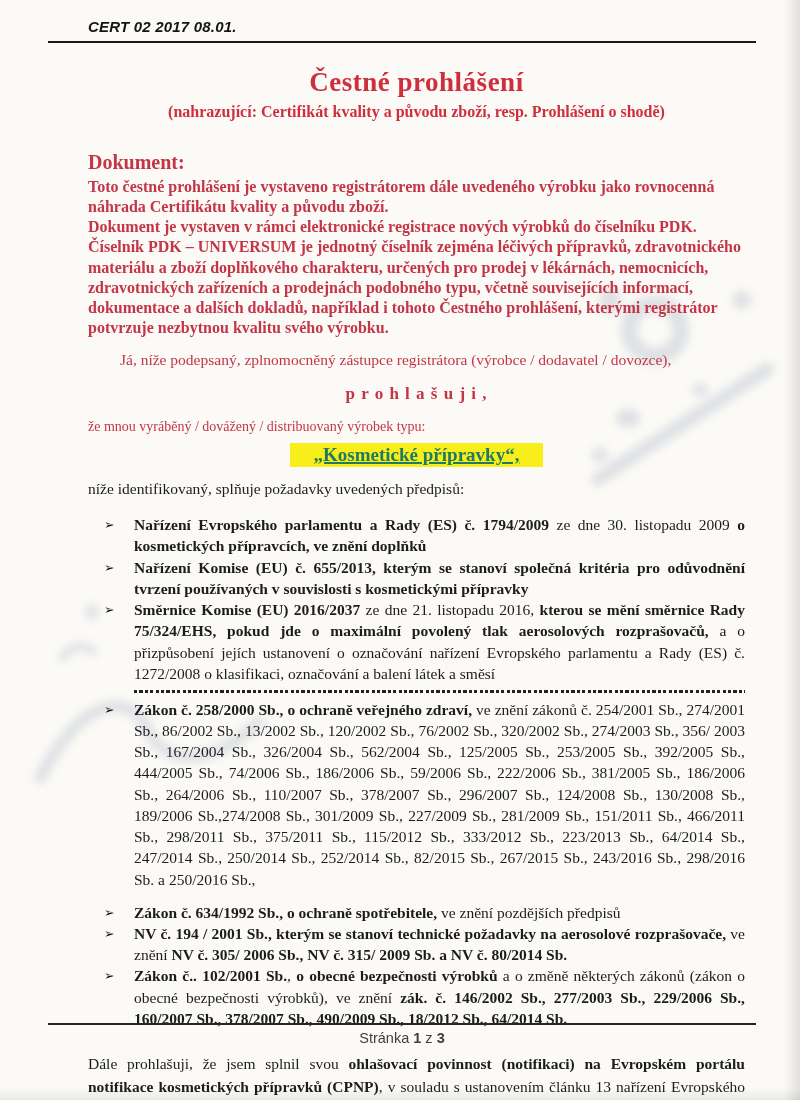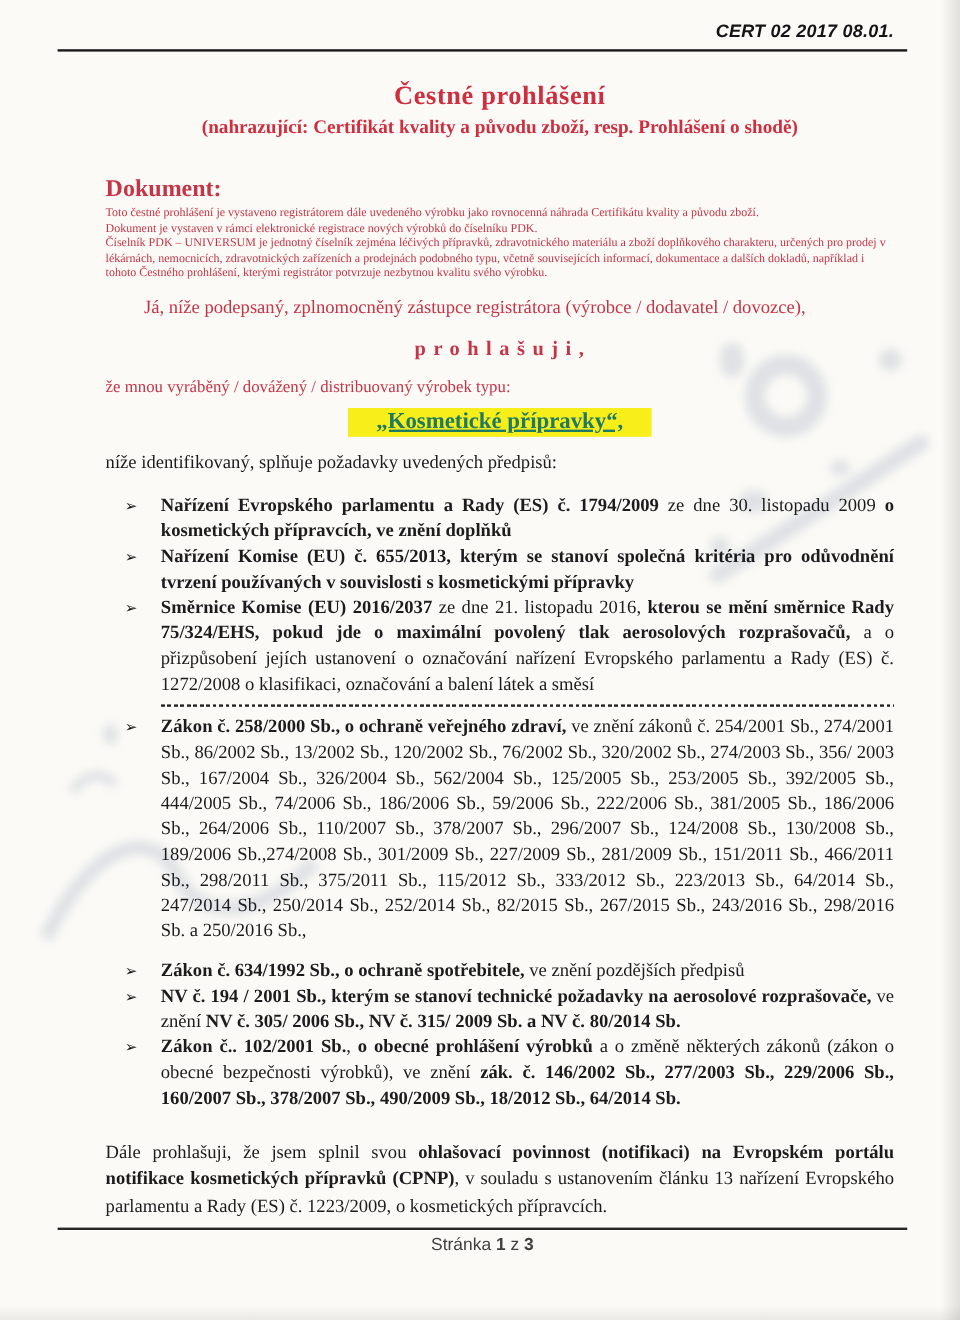--- a/index.html
+++ b/index.html
@@ -10,30 +10,30 @@
     box-sizing:border-box;
   }
   .bleed{position:absolute;left:0;top:0;pointer-events:none;}
   .edge-right{position:absolute;top:0;bottom:0;right:0;width:16px;
     background:linear-gradient(to right,rgba(0,0,0,0),rgba(85,85,80,.16));}
   .edge-bottom{position:absolute;left:0;right:0;bottom:0;height:12px;
     background:linear-gradient(to bottom,rgba(0,0,0,0),rgba(85,85,80,.10));}
   .content{position:absolute;left:0;top:0;right:0;padding:18px 55px 0 88px;box-sizing:border-box;}
 
   .doc-code{font-family:"Liberation Sans",sans-serif;font-style:italic;font-weight:bold;
-    font-size:15px;text-align:right;letter-spacing:.2px;color:#141416;}
+    font-size:15px;letter-spacing:.2px;color:#141416;}
   .toprule{border-top:2.5px solid #1b1b1b;margin:6px -11px 0 -40px;}
 
   .title{margin:24px 0 0;text-align:center;color:var(--title-red,#cf2e3f);
-    font-size:22px;font-weight:bold;letter-spacing:.5px;}
+    font-size:27px;font-weight:bold;letter-spacing:.5px;}
   .subtitle{text-align:center;color:var(--title-red,#cf2e3f);font-weight:bold;
     font-size:16px;margin-top:5px;}
 
   .pre-h{margin:30px 0 3px;color:var(--accent-red,#c43547);font-size:20px;font-weight:bold;}
-  .pre-p{margin:0;color:var(--accent-red,#c43547);font-weight:normal;font-size:10px;line-height:1.26;}
+  .pre-p{margin:0;color:var(--accent-red,#c43547);font-weight:bold;font-size:16px;line-height:1.26;}
 
   .intro{margin:13px 0 0;color:var(--accent-red,#c43547);font-size:15.5px;text-indent:32px;}
   .verb{margin:15px 0 0;text-align:center;color:var(--accent-red,#c43547);
     font-weight:bold;font-size:17px;letter-spacing:1px;}
   .prod-intro{margin:15px 0 0;color:var(--accent-red,#c43547);font-size:14px;}
   .prod-line{margin:9px 0 0;text-align:center;}
   .prod-name{background:var(--highlight-yellow,#f8ee19);color:var(--product-green,#1e7a64);
     font-weight:bold;font-size:19px;padding:1px 24px 2px;
     text-decoration:underline;text-decoration-thickness:2px;}
   .comp-intro{margin:14px 0 0;font-size:15.5px;}
@@ -123,21 +123,21 @@
       <div class="bitem mt">
         <span class="bmark">➢</span>
         <div class="btext"><span class="seg-b">Zákon č. 634/1992 Sb., o ochraně spotřebitele,</span><span> ve znění pozdějších předpisů</span></div>
       </div>
       <div class="bitem">
         <span class="bmark">➢</span>
         <div class="btext"><span class="seg-b">NV č. 194 / 2001 Sb., kterým se stanoví technické požadavky na aerosolové rozprašovače,</span><span> ve znění </span><span class="seg-b">NV č. 305/ 2006 Sb., NV č. 315/ 2009 Sb. a NV č. 80/2014 Sb.</span></div>
       </div>
       <div class="bitem">
         <span class="bmark">➢</span>
-        <div class="btext"><span class="seg-b">Zákon č.. 102/2001 Sb.</span><span>, </span><span class="seg-b">o obecné prohlášení výrobků</span><span> a o změně některých zákonů (zákon o obecné bezpečnosti výrobků), ve znění </span><span class="seg-b">zák. č. 146/2002 Sb., 277/2003 Sb., 229/2006 Sb., 160/2007 Sb., 378/2007 Sb., 490/2009 Sb., 18/2012 Sb., 64/2014 Sb.</span></div>
+        <div class="btext"><span class="seg-b">Zákon č.. 102/2001 Sb.</span><span>, </span><span class="seg-b">o obecné bezpečnosti výrobků</span><span> a o změně některých zákonů (zákon o obecné bezpečnosti výrobků), ve znění </span><span class="seg-b">zák. č. 146/2002 Sb., 277/2003 Sb., 229/2006 Sb., 160/2007 Sb., 378/2007 Sb., 490/2009 Sb., 18/2012 Sb., 64/2014 Sb.</span></div>
       </div>
     </div>
 
     <p class="closing"><span>Dále prohlašuji, že jsem splnil svou </span><span class="seg-b">ohlašovací povinnost (notifikaci) na Evropském portálu notifikace kosmetických přípravků (CPNP)</span><span>, v souladu s ustanovením článku 13 nařízení Evropského parlamentu a Rady (ES) č. 1223/2009, o kosmetických přípravcích.</span></p>
   </div>
 
   <div class="footer">
     <div class="footer-rule"></div>
     <div class="footer-text"><span>Stránka </span><span class="seg-b">1</span><span> z </span><span class="seg-b">3</span></div>
   </div>

